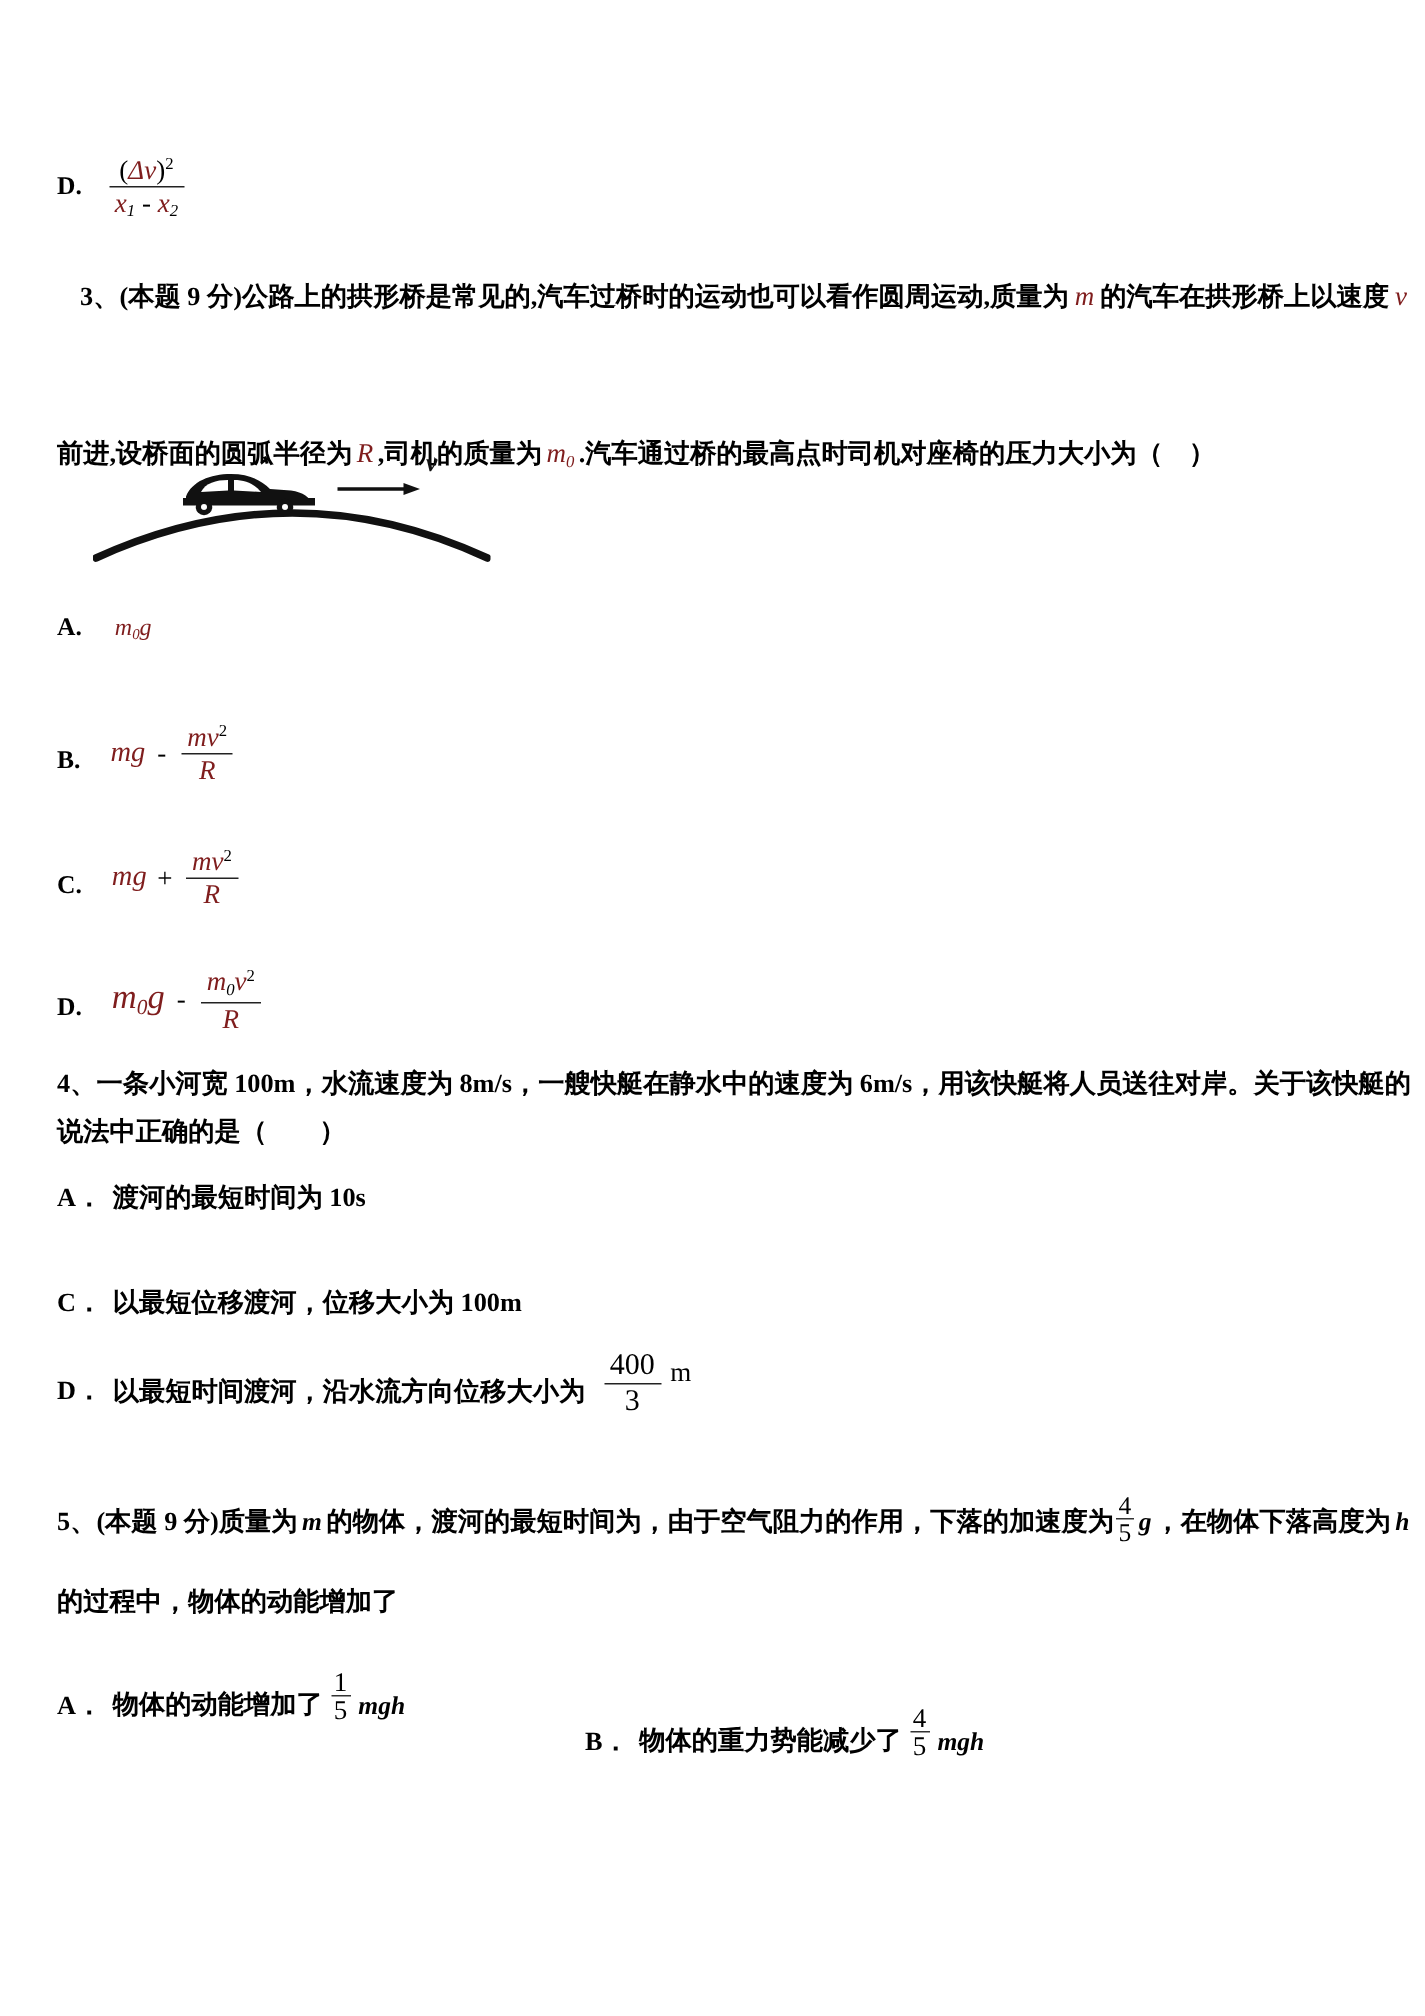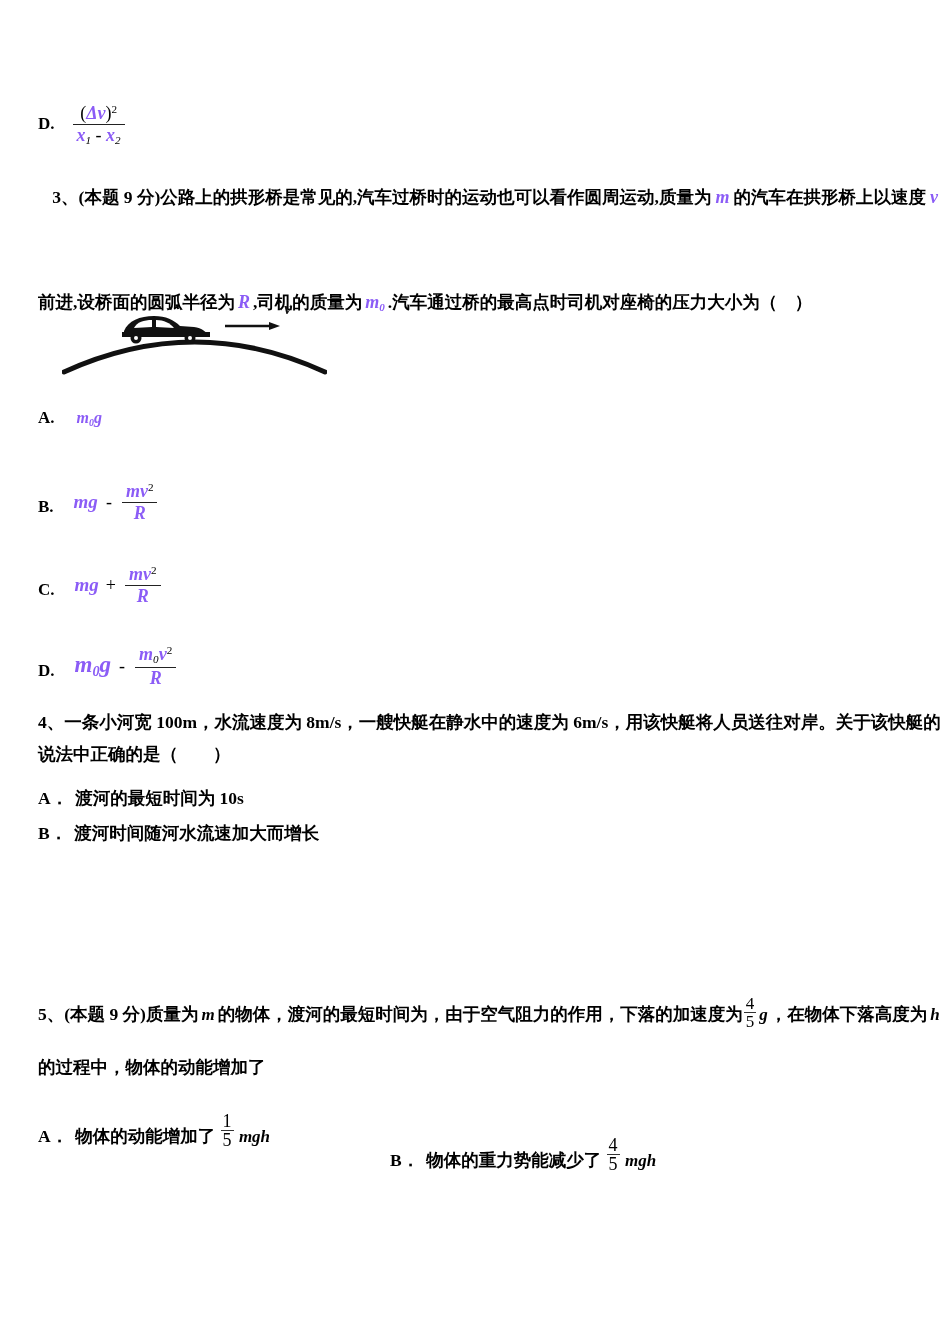--- a/index.html
+++ b/index.html
@@ -40,23 +40,23 @@
     font-family: "Liberation Serif", "DejaVu Serif", serif;
     font-size: 17.5px;
     font-weight: bold;
     white-space: nowrap;
   }
 
   
   .mi {
     font-family: "Liberation Serif", "DejaVu Serif", serif;
     font-style: italic;
-    font-weight: bold;
+    font-weight: normal;
     font-size: 18px;
-    color: #8b5cf6;
+    color: #7f1d1d;
   }
   .mn {
     font-family: "Liberation Serif", "DejaVu Serif", serif;
     font-style: normal;
     font-weight: normal;
     font-size: 18px;
   }
   sub.msub {
     font-size: 0.62em;
     font-style: italic;
@@ -205,22 +205,30 @@
   </div>
 
   <div class="abs qline" style="left:38px; top:712px; width:905px;">
     <span>4、</span><span>一条小河宽 100m，水流速度为 8m/s，一艘快艇在静水中的速度为 6m/s，用该快艇将人员送往对岸。关于该快艇的</span>
   </div>
   <div class="abs qline" style="left:38px; top:744px;">说法中正确的是（　　）</div>
 
   <div class="abs optline" style="left:38px; top:786px;">
     <span>A．</span><span style="padding-left:7px;">渡河的最短时间为 10s</span>
   </div>
-  <div class="abs optline" style="left:38px; top:821px;">
-    <span>B．</span><span style="padding-left:7px;">渡河时间随河水流速加大而增长</span>
+  <div class="abs optline" style="left:38px; top:856px;">
+    <span>C．</span><span style="padding-left:7px;">以最短位移渡河，位移大小为 100m</span>
+  </div>
+  <div class="abs optline" style="left:38px; top:900px;">
+    <span style="vertical-align:-6px;">D．</span><span style="padding-left:7px; vertical-align:-6px;">以最短时间渡河，沿水流方向位移大小为</span>
+    <span class="frac" style="font-size:20px; font-weight:normal; margin-left:8px;">
+      <span class="num mn" style="font-size:20px;">400</span>
+      <span class="den mn" style="font-size:20px;">3</span>
+    </span>
+    <span class="mn" style="font-size:18px; vertical-align:6px;">m</span>
   </div>
 
   <div class="abs qline" style="left:38px; top:995px; width:905px;">
     <span>5、</span><span>(本题 9 分)</span><span>质量为</span><span class="bold-italic" style="padding:0 3px;">m</span><span>的物体，渡河的最短时间为，由于空气阻力的作用，下落的加速度为</span><span class="ifrac"><span class="num">4</span><span class="den">5</span></span><span class="bold-italic" style="padding:0 2px;">g</span><span>，在物体下落高度为</span><span class="bold-italic" style="padding-left:3px;">h</span>
   </div>
 
   <div class="abs qline" style="left:38px; top:1057px;">的过程中，物体的动能增加了</div>
 
   <div class="abs optline" style="left:38px; top:1112px;">
     <span style="vertical-align:-4px;">A．</span><span style="padding-left:7px; vertical-align:-4px;">物体的动能增加了</span>

